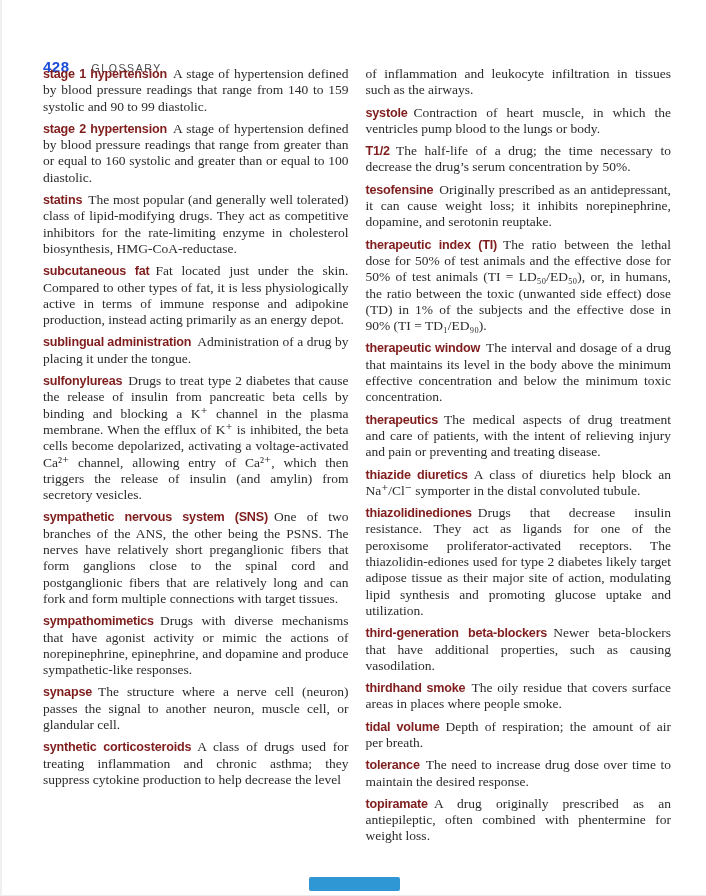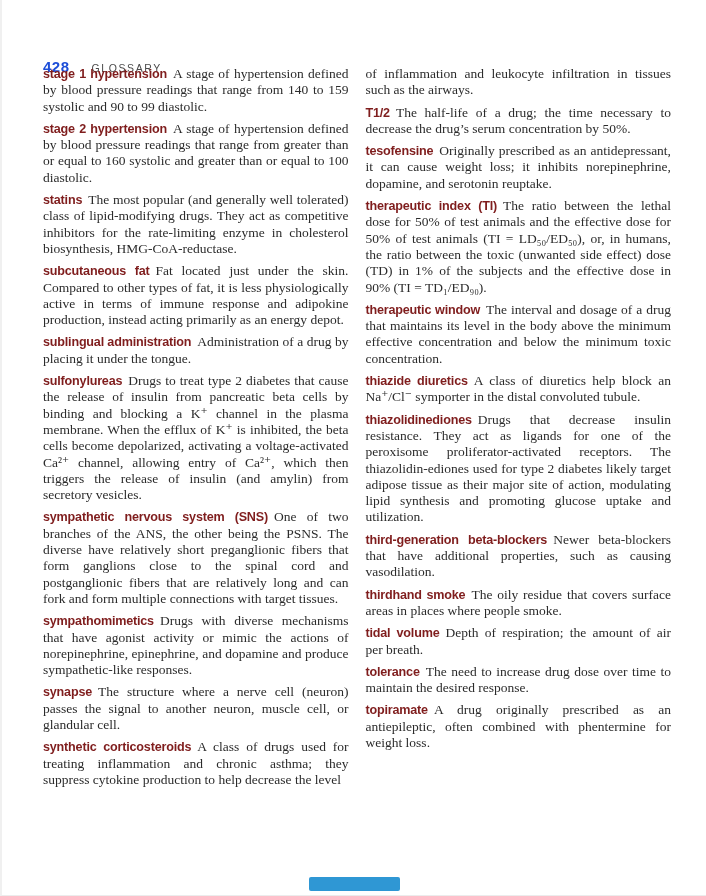--- a/index.html
+++ b/index.html
@@ -69,31 +69,33 @@
   </div>
 
   <div class="columns">
     <div class="col">
         <p class="entry"><span class="term">stage 1 hypertension</span><span>A stage of hypertension defined by blood pressure readings that range from 140 to 159 systolic and 90 to 99 diastolic.</span></p>
         <p class="entry"><span class="term">stage 2 hypertension</span><span>A stage of hypertension defined by blood pressure readings that range from greater than or equal to 160 systolic and greater than or equal to 100 diastolic.</span></p>
         <p class="entry"><span class="term">statins</span><span>The most popular (and generally well tolerated) class of lipid-modifying drugs. They act as competitive inhibitors for the rate-limiting enzyme in cholesterol biosynthesis, HMG-CoA-reductase.</span></p>
         <p class="entry"><span class="term">subcutaneous fat</span><span>Fat located just under the skin. Compared to other types of fat, it is less physiologically active in terms of immune response and adipokine production, instead acting primarily as an energy depot.</span></p>
         <p class="entry"><span class="term">sublingual administration</span><span>Administration of a drug by placing it under the tongue.</span></p>
         <p class="entry"><span class="term">sulfonylureas</span><span>Drugs to treat type 2 diabetes that cause the release of insulin from pancreatic beta cells by binding and blocking a K⁺ channel in the plasma membrane. When the efflux of K⁺ is inhibited, the beta cells become depolarized, activating a voltage-activated Ca²⁺ channel, allowing entry of Ca²⁺, which then triggers the release of insulin (and amylin) from secretory vesicles.</span></p>
-        <p class="entry"><span class="term">sympathetic nervous system (SNS)</span><span>One of two branches of the ANS, the other being the PSNS. The diverse have relatively short preganglionic fibers that form ganglions close to the spinal cord and postganglionic fibers that are relatively long and can fork and form multiple connections with target tissues.</span></p>
+        <p class="entry"><span class="term">sympathetic nervous system (SNS)</span><span>One of two branches of the ANS, the other being the PSNS. The nerves have relatively short preganglionic fibers that form ganglions close to the spinal cord and postganglionic fibers that are relatively long and can fork and form multiple connections with target tissues.</span></p>
         <p class="entry"><span class="term">sympathomimetics</span><span>Drugs with diverse mechanisms that have agonist activity or mimic the actions of norepinephrine, epinephrine, and dopamine and produce sympathetic-like responses.</span></p>
         <p class="entry"><span class="term">synapse</span><span>The structure where a nerve cell (neuron) passes the signal to another neuron, muscle cell, or glandular cell.</span></p>
         <p class="entry"><span class="term">synthetic corticosteroids</span><span>A class of drugs used for treating inflammation and chronic asthma; they suppress cytokine production to help decrease the level</span></p>
       </div>
     <div class="col">
         <p class="entry"><span>of inflammation and leukocyte infiltration in tissues such as the airways.</span></p>
+        <p class="entry"><span class="term">systole</span><span>Contraction of heart muscle, in which the ventricles pump blood to the lungs or body.</span></p>
         <p class="entry"><span class="term">T1/2</span><span>The half-life of a drug; the time necessary to decrease the drug’s serum concentration by 50%.</span></p>
         <p class="entry"><span class="term">tesofensine</span><span>Originally prescribed as an antidepressant, it can cause weight loss; it inhibits norepinephrine, dopamine, and serotonin reuptake.</span></p>
         <p class="entry"><span class="term">therapeutic index (TI)</span><span>The ratio between the lethal dose for 50% of test animals and the effective dose for 50% of test animals (TI = LD₅₀/ED₅₀), or, in humans, the ratio between the toxic (unwanted side effect) dose (TD) in 1% of the subjects and the effective dose in 90% (TI = TD₁/ED₉₀).</span></p>
         <p class="entry"><span class="term">therapeutic window</span><span>The interval and dosage of a drug that maintains its level in the body above the minimum effective concentration and below the minimum toxic concentration.</span></p>
+        <p class="entry"><span class="term">therapeutics</span><span>The medical aspects of drug treatment and care of patients, with the intent of relieving injury and pain or preventing and treating disease.</span></p>
         <p class="entry"><span class="term">thiazide diuretics</span><span>A class of diuretics help block an Na⁺/Cl⁻ symporter in the distal convoluted tubule.</span></p>
         <p class="entry"><span class="term">thiazolidinediones</span><span>Drugs that decrease insulin resistance. They act as ligands for one of the peroxisome proliferator-activated receptors. The thiazolidin-ediones used for type 2 diabetes likely target adipose tissue as their major site of action, modulating lipid synthesis and promoting glucose uptake and utilization.</span></p>
         <p class="entry"><span class="term">third-generation beta-blockers</span><span>Newer beta-blockers that have additional properties, such as causing vasodilation.</span></p>
         <p class="entry"><span class="term">thirdhand smoke</span><span>The oily residue that covers surface areas in places where people smoke.</span></p>
         <p class="entry"><span class="term">tidal volume</span><span>Depth of respiration; the amount of air per breath.</span></p>
         <p class="entry"><span class="term">tolerance</span><span>The need to increase drug dose over time to maintain the desired response.</span></p>
         <p class="entry"><span class="term">topiramate</span><span>A drug originally prescribed as an antiepileptic, often combined with phentermine for weight loss.</span></p>
       </div>
   </div>
 

